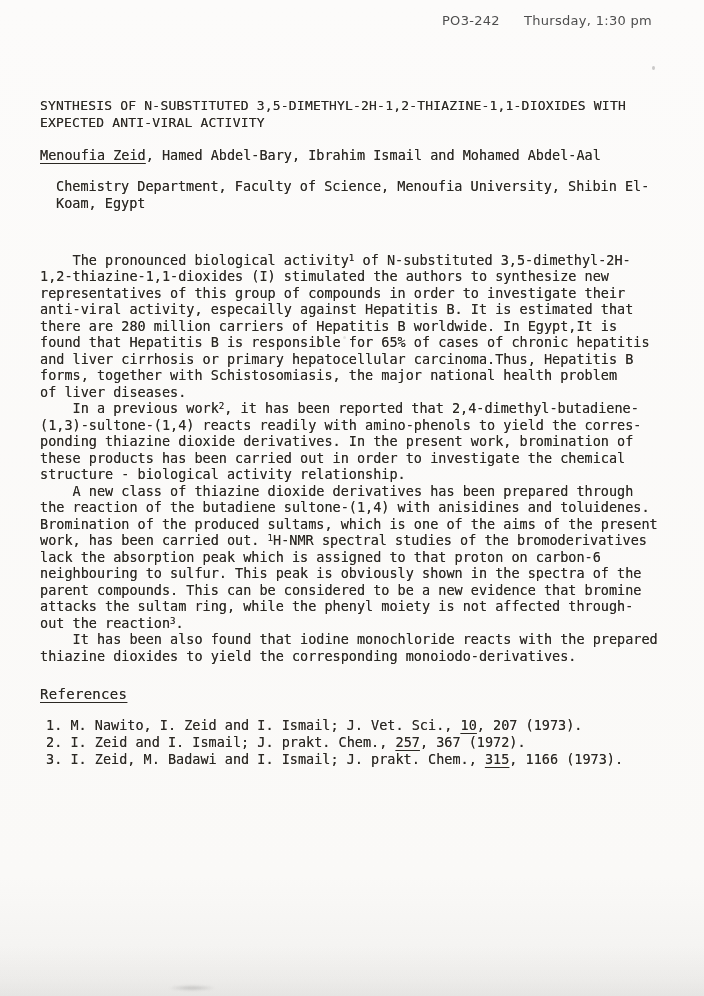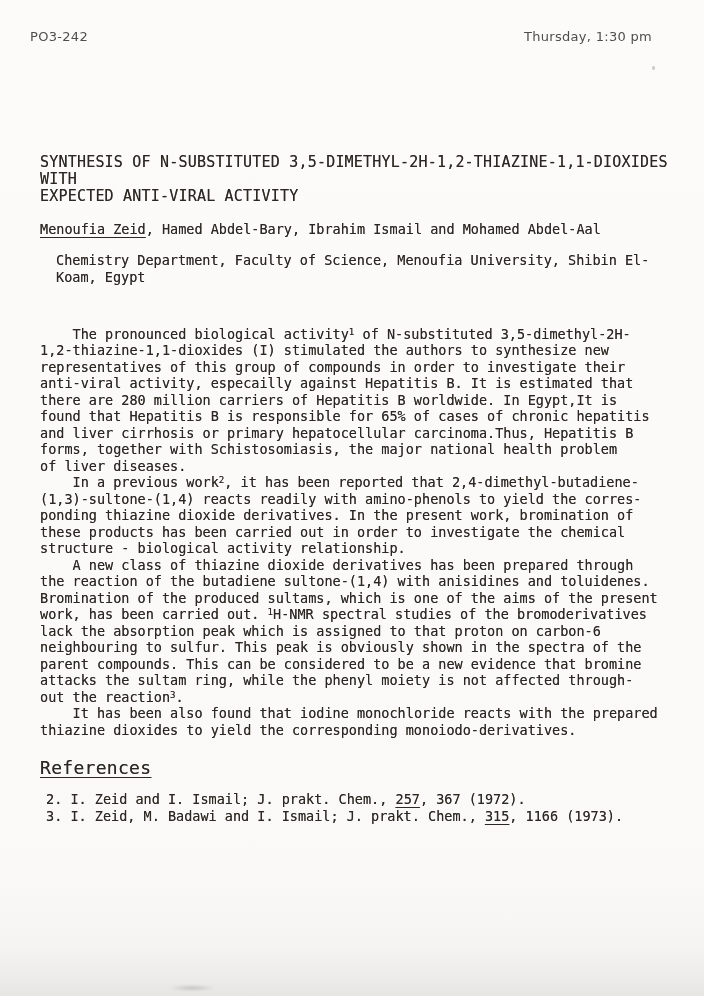--- a/index.html
+++ b/index.html
@@ -10,37 +10,38 @@
   }
   .page {
     position: relative;
     width: 704px; height: 996px;
     overflow: hidden;
     background: linear-gradient(180deg, #fcfbfa 0%, #faf9f7 88%, #f1f0ee 100%);
     color: #2b2823;
   }
   .scan-header {
     display: flex;
-    justify-content: space-between;
-    padding: 28px 52px 0 30px;
+    justify-content: flex-end;
+    padding: 12px 52px 0 30px;
     font-family: "DejaVu Sans", "Liberation Sans", sans-serif;
     font-size: 13px;
     line-height: 17px;
     color: #4e4e4e;
     letter-spacing: 0.3px;
+    gap: 24px;
   }
   .content {
     padding: 0 20px 0 40px;
     font-size: 13.5px;
     line-height: 16.5px;
     text-shadow: 0 0 0.5px rgba(43, 40, 35, 0.65);
   }
   .title {
-    margin: 109px 0 0 0;
-    font-size: 15px;
+    margin: 68px 0 0 0;
+    font-size: 13px;
     font-weight: normal;
     line-height: 17px;
     white-space: pre-wrap;
     letter-spacing: 0.2px;
   }
   .authors {
     margin: 16px 0 0 0;
     white-space: pre-wrap;
   }
   .affiliation {
@@ -56,21 +57,21 @@
     vertical-align: 4px;
   }
   .u {
     text-decoration: underline;
     text-decoration-thickness: 1px;
     text-underline-offset: 2.5px;
   }
   .refs-section { margin-top: 22px; }
   .refs-heading {
     margin: 0 0 14px 0;
-    font-size: 18px;
+    font-size: 14px;
     font-weight: normal;
     text-decoration: underline;
     text-decoration-thickness: 1px;
     text-underline-offset: 3px;
     letter-spacing: 0.3px;
   }
   .refs-list { margin-left: 6px; }
   .ref-line { margin: 0; white-space: pre-wrap; line-height: 17px; }
   
   .speck {
@@ -139,20 +140,21 @@
 parent compounds. This can be considered to be a new evidence that bromine
 attacks the sultam ring, while the phenyl moiety is not affected through-
 out the reaction<sup>3</sup>.</p>
         <p class="para">    It has been also found that iodine monochloride reacts with the prepared
 thiazine dioxides to yield the corresponding monoiodo-derivatives.</p>
       </div>
 
     <div class="refs-section">
       <h2 class="refs-heading">References</h2>
       <div class="refs-list">
+          <p class="ref-line">1. M. Nawito, I. Zeid and I. Ismail; J. Vet. Sci., <span class="u">10</span>, 207 (1973).</p>
           <p class="ref-line">2. I. Zeid and I. Ismail; J. prakt. Chem., <span class="u">257</span>, 367 (1972).</p>
           <p class="ref-line">3. I. Zeid, M. Badawi and I. Ismail; J. prakt. Chem., <span class="u">315</span>, 1166 (1973).</p>
         </div>
     </div>
 
   </div>
 
   <div class="speck speck-1"></div>
   <div class="speck speck-2"></div>
   <div class="bottom-shade"></div>

